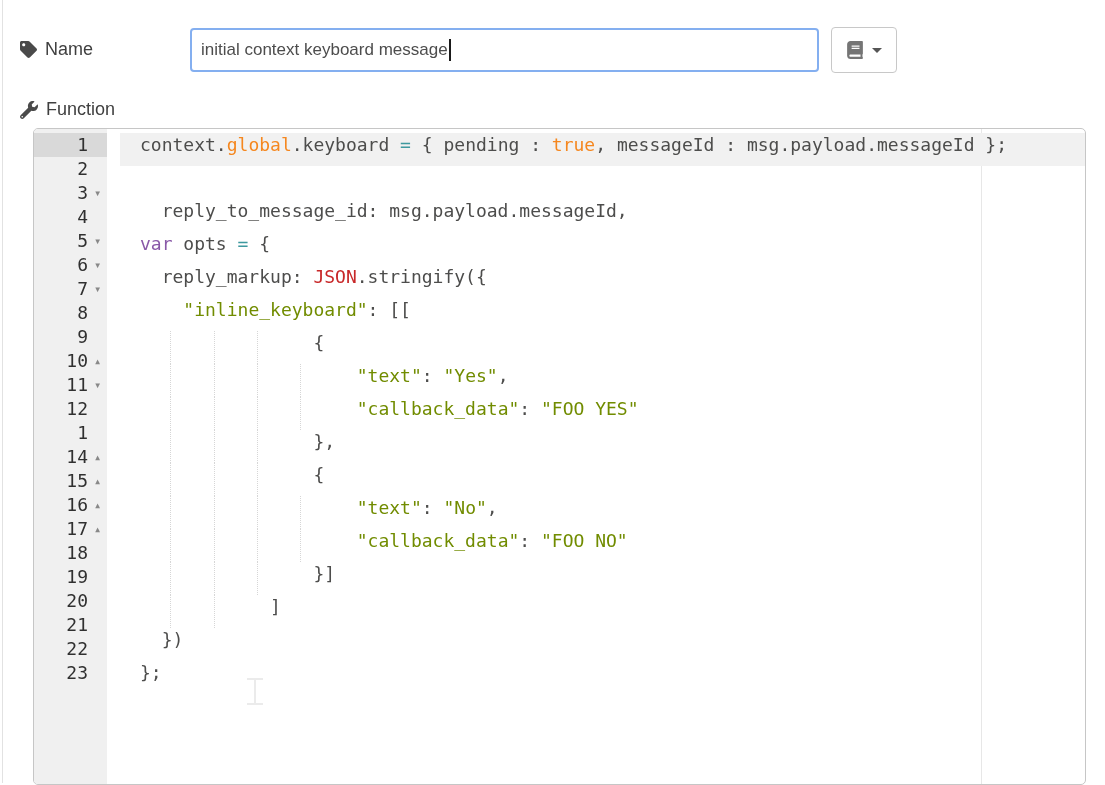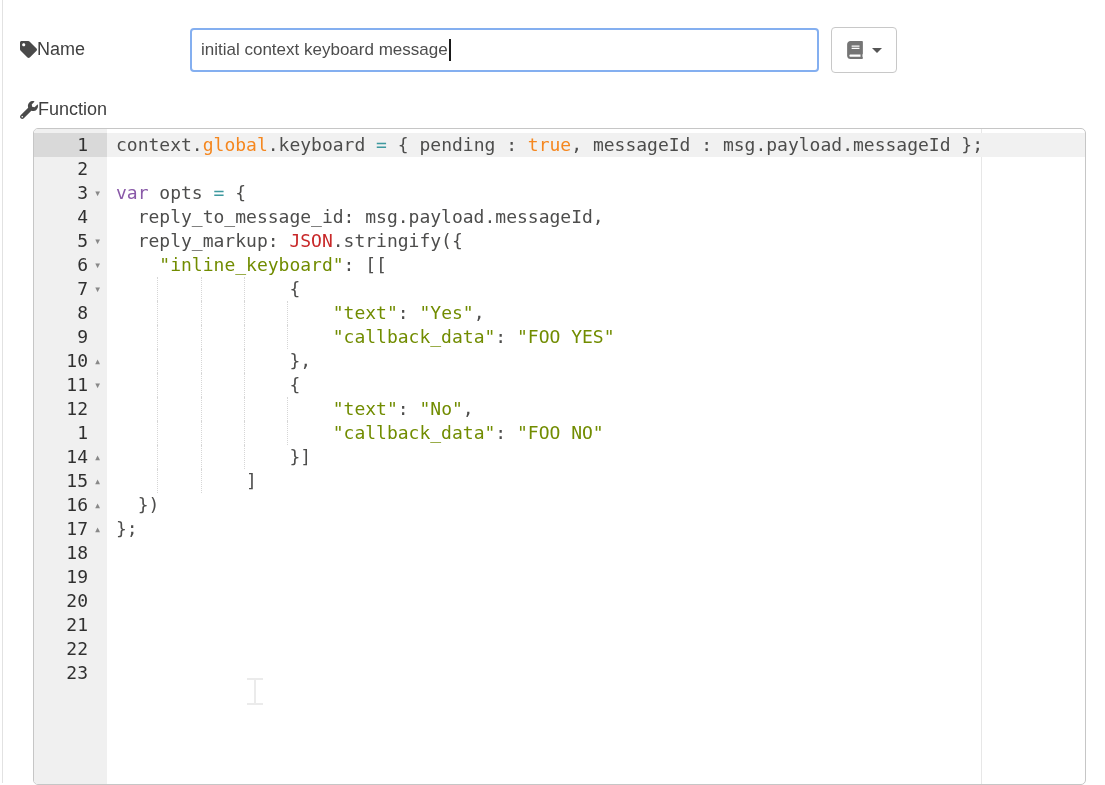--- a/index.html
+++ b/index.html
@@ -7,21 +7,21 @@
     --tok-p:#4d4d4c; --tok-k:#8959a8; --tok-o:#3e999f; --tok-c:#f5871f; --tok-cl:#c82829; --tok-s:#718c00;
     --gutter-bg:#f0f0f0; --active-line:#f1f1f1; --active-gutter:#d9d9d9;
   }
   *{box-sizing:border-box;margin:0;padding:0;}
   html,body{width:1105px;height:785px;overflow:hidden;background:#fff;}
   body{position:relative;font-family:"Liberation Sans",sans-serif;color:#3f3f3f;}
 
   .edge-line{position:absolute;left:2px;top:0;height:783px;width:1px;background:#e2e2e2;}
 
   
-  .form-label{position:absolute;display:flex;align-items:center;font-size:18px;color:#3f3f3f;}
+  .form-label{position:absolute;display:flex;align-items:center;gap:8px;font-size:18px;color:#3f3f3f;}
   .label-name{left:20px;top:39px;}
   .label-function{left:20px;top:99px;}
   .form-label svg{display:block;fill:#4a4a4a;}
 
   .name-input{
     position:absolute;left:190px;top:28px;width:629px;height:44px;
     border:2px solid var(--accent-focus);border-radius:4px;background:#fff;
     display:flex;align-items:center;padding-left:9px;
     font-size:17px;color:#4d4d4d;white-space:pre;cursor:text;
   }
@@ -43,21 +43,21 @@
     font-family:"DejaVu Sans Mono","Liberation Mono",monospace;font-size:18px;
   }
   .gutter{width:73px;flex-shrink:0;background:var(--gutter-bg);padding-top:4px;}
   .gutter-cell{height:24px;display:flex;align-items:center;justify-content:flex-end;}
   .gutter-cell.active{background:var(--active-gutter);}
   .line-number{width:52px;text-align:right;color:#303030;line-height:24px;}
   .fold-widget{width:19px;text-align:center;font-size:12px;color:#888;line-height:24px;cursor:pointer;}
 
   .code-area{flex:1;position:relative;padding-top:4px;cursor:text;}
   .print-margin{position:absolute;top:0;bottom:0;left:calc(7px + 80ch);border-left:1px solid #e7e7e7;}
-  .code-line{position:relative;height:24px;line-height:24px;white-space:pre;padding-left:9px;color:var(--tok-p);}
+  .code-line{position:relative;height:33px;line-height:24px;white-space:pre;padding-left:20px;color:var(--tok-p);margin-left:13px;}
   .code-line.active{background:var(--active-line);}
   .indent-guide{position:absolute;top:0;bottom:0;border-left:1px dotted #d6d6d6;}
   .tok-p{color:var(--tok-p);} .tok-k{color:var(--tok-k);} .tok-o{color:var(--tok-o);}
   .tok-c{color:var(--tok-c);} .tok-cl{color:var(--tok-cl);} .tok-s{color:var(--tok-s);}
 
   
   .ibeam{position:absolute;left:140px;top:549px;width:16px;height:27px;}
   .ibeam .bar{position:absolute;left:0;right:0;height:2px;background:#ebebeb;}
   .ibeam .bar.top{top:0;} .ibeam .bar.bottom{bottom:0;}
   .ibeam .stem{position:absolute;left:7px;top:0;bottom:0;width:2px;background:#ebebeb;}
@@ -195,22 +195,22 @@
     </div>
   <div class="code-area">
     <div class="print-margin"></div>
     <div class="ibeam">
       <div class="bar top"></div>
         <div class="stem"></div>
         <div class="bar bottom"></div>
     </div>
   <div class="code-line active"><span class="tok-p">context.</span><span class="tok-c">global</span><span class="tok-p">.keyboard </span><span class="tok-o">=</span><span class="tok-p"> { pending : </span><span class="tok-c">true</span><span class="tok-p">, messageId : msg.payload.messageId };</span></div>
       <div class="code-line"></div>
+      <div class="code-line"><span class="tok-p">  reply_to_message_id: msg.payload.messageId,</span></div>
       <div class="code-line"><span class="tok-k">var</span><span class="tok-p"> opts </span><span class="tok-o">=</span><span class="tok-p"> {</span></div>
-      <div class="code-line"><span class="tok-p">  reply_to_message_id: msg.payload.messageId,</span></div>
       <div class="code-line"><span class="tok-p">  reply_markup: </span><span class="tok-cl">JSON</span><span class="tok-p">.stringify({</span></div>
       <div class="code-line"><span class="tok-p">    </span><span class="tok-s">"inline_keyboard"</span><span class="tok-p">: [[</span></div>
       <div class="code-line"><span class="indent-guide" style="left: calc(4ch + 7px);"></span><span class="indent-guide" style="left: calc(8ch + 7px);"></span><span class="indent-guide" style="left: calc(12ch + 7px);"></span><span class="tok-p">                {</span></div>
       <div class="code-line"><span class="indent-guide" style="left: calc(4ch + 7px);"></span><span class="indent-guide" style="left: calc(8ch + 7px);"></span><span class="indent-guide" style="left: calc(12ch + 7px);"></span><span class="indent-guide" style="left: calc(16ch + 7px);"></span><span class="tok-p">                    </span><span class="tok-s">"text"</span><span class="tok-p">: </span><span class="tok-s">"Yes"</span><span class="tok-p">,</span></div>
       <div class="code-line"><span class="indent-guide" style="left: calc(4ch + 7px);"></span><span class="indent-guide" style="left: calc(8ch + 7px);"></span><span class="indent-guide" style="left: calc(12ch + 7px);"></span><span class="indent-guide" style="left: calc(16ch + 7px);"></span><span class="tok-p">                    </span><span class="tok-s">"callback_data"</span><span class="tok-p">: </span><span class="tok-s">"FOO YES"</span></div>
       <div class="code-line"><span class="indent-guide" style="left: calc(4ch + 7px);"></span><span class="indent-guide" style="left: calc(8ch + 7px);"></span><span class="indent-guide" style="left: calc(12ch + 7px);"></span><span class="tok-p">                },</span></div>
       <div class="code-line"><span class="indent-guide" style="left: calc(4ch + 7px);"></span><span class="indent-guide" style="left: calc(8ch + 7px);"></span><span class="indent-guide" style="left: calc(12ch + 7px);"></span><span class="tok-p">                {</span></div>
       <div class="code-line"><span class="indent-guide" style="left: calc(4ch + 7px);"></span><span class="indent-guide" style="left: calc(8ch + 7px);"></span><span class="indent-guide" style="left: calc(12ch + 7px);"></span><span class="indent-guide" style="left: calc(16ch + 7px);"></span><span class="tok-p">                    </span><span class="tok-s">"text"</span><span class="tok-p">: </span><span class="tok-s">"No"</span><span class="tok-p">,</span></div>
       <div class="code-line"><span class="indent-guide" style="left: calc(4ch + 7px);"></span><span class="indent-guide" style="left: calc(8ch + 7px);"></span><span class="indent-guide" style="left: calc(12ch + 7px);"></span><span class="indent-guide" style="left: calc(16ch + 7px);"></span><span class="tok-p">                    </span><span class="tok-s">"callback_data"</span><span class="tok-p">: </span><span class="tok-s">"FOO NO"</span></div>
       <div class="code-line"><span class="indent-guide" style="left: calc(4ch + 7px);"></span><span class="indent-guide" style="left: calc(8ch + 7px);"></span><span class="indent-guide" style="left: calc(12ch + 7px);"></span><span class="tok-p">                }]</span></div>

